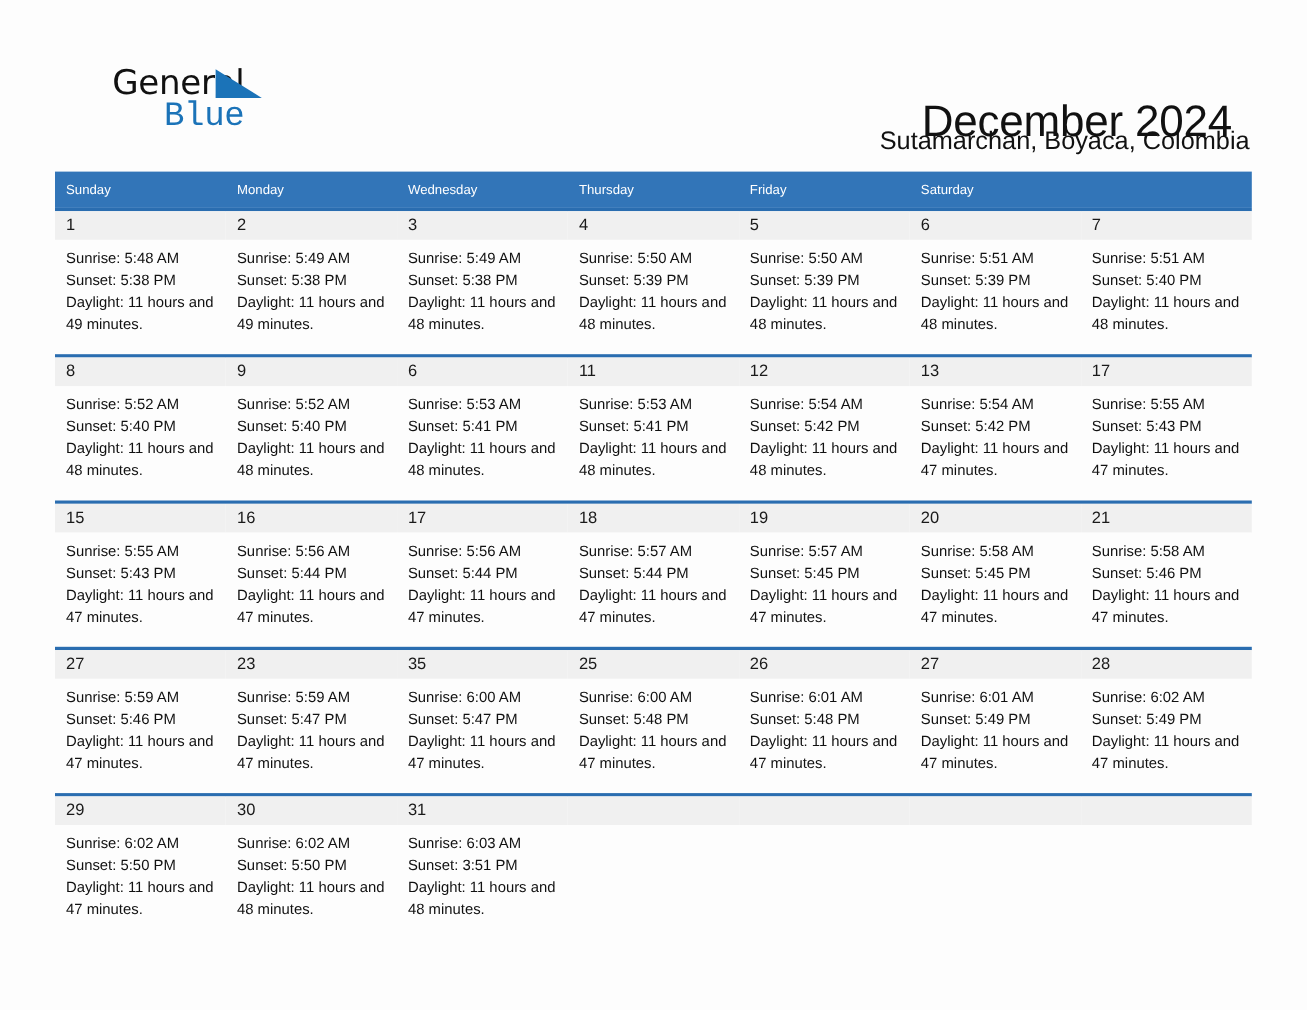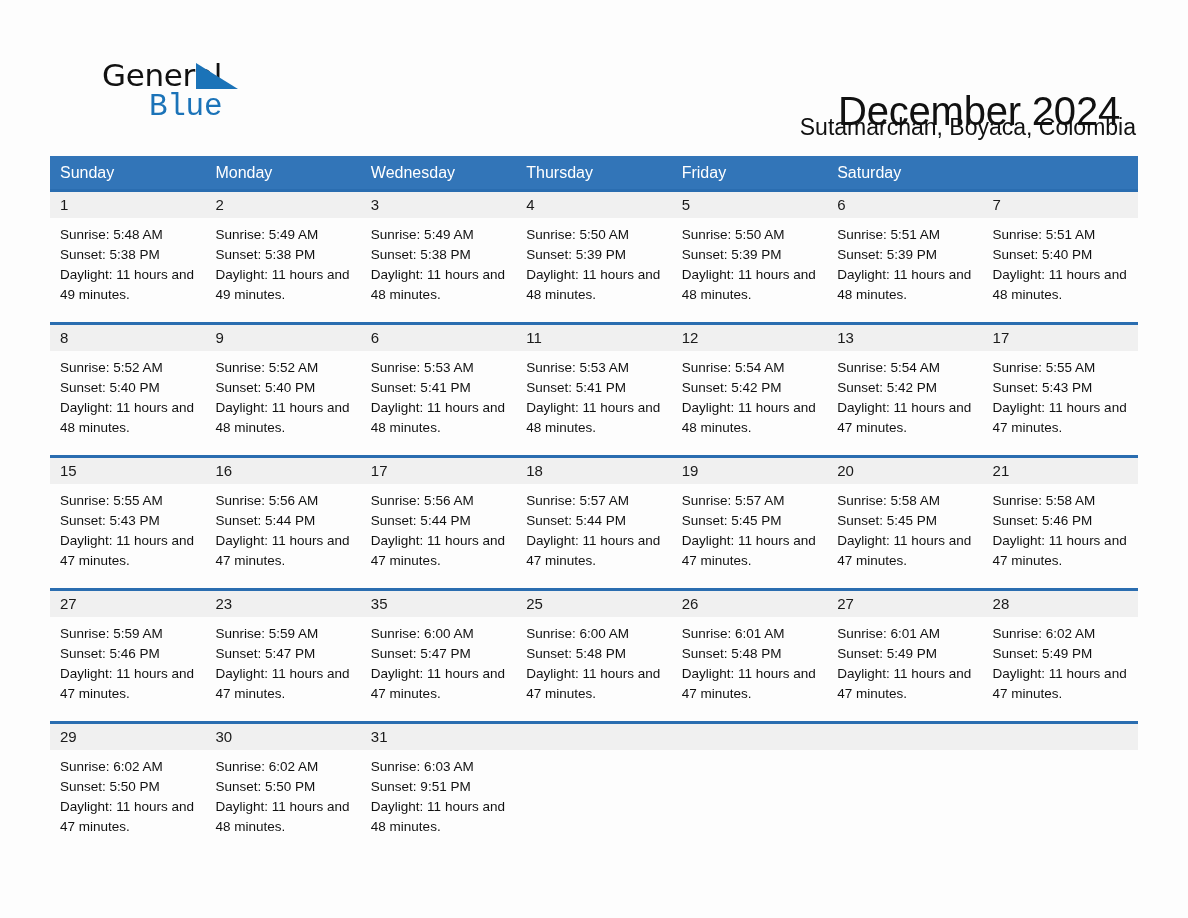--- a/index.html
+++ b/index.html
@@ -103,21 +103,21 @@
     width: 1088px;
   }
   .weekdays {
     display: grid;
     grid-template-columns: repeat(7, 1fr);
     background: #3275b8;
     height: 33px;
   }
   .weekday {
     color: #ffffff;
-    font-size: 16px;
+    font-size: 12px;
     line-height: 33px;
     padding-left: 10px;
     white-space: nowrap;
     overflow: hidden;
   }
 
   .week {
     display: grid;
     grid-template-columns: repeat(7, 1fr);
     border-top: 3px solid #2a6db0;
@@ -430,21 +430,21 @@
             <div class="info">
               <div>Sunrise: 6:02 AM</div>
               <div>Sunset: 5:50 PM</div>
               <div class="daylight">Daylight: 11 hours and 48 minutes.</div>
             </div>
           </div>
           <div class="cell">
             <div class="daynum-band">31</div>
             <div class="info">
               <div>Sunrise: 6:03 AM</div>
-              <div>Sunset: 9:51 PM</div>
+              <div>Sunset: 3:51 PM</div>
               <div class="daylight">Daylight: 11 hours and 48 minutes.</div>
             </div>
           </div>
           <div class="cell empty">
             <div class="daynum-band"></div>
           </div>
           <div class="cell empty">
             <div class="daynum-band"></div>
           </div>
           <div class="cell empty">

